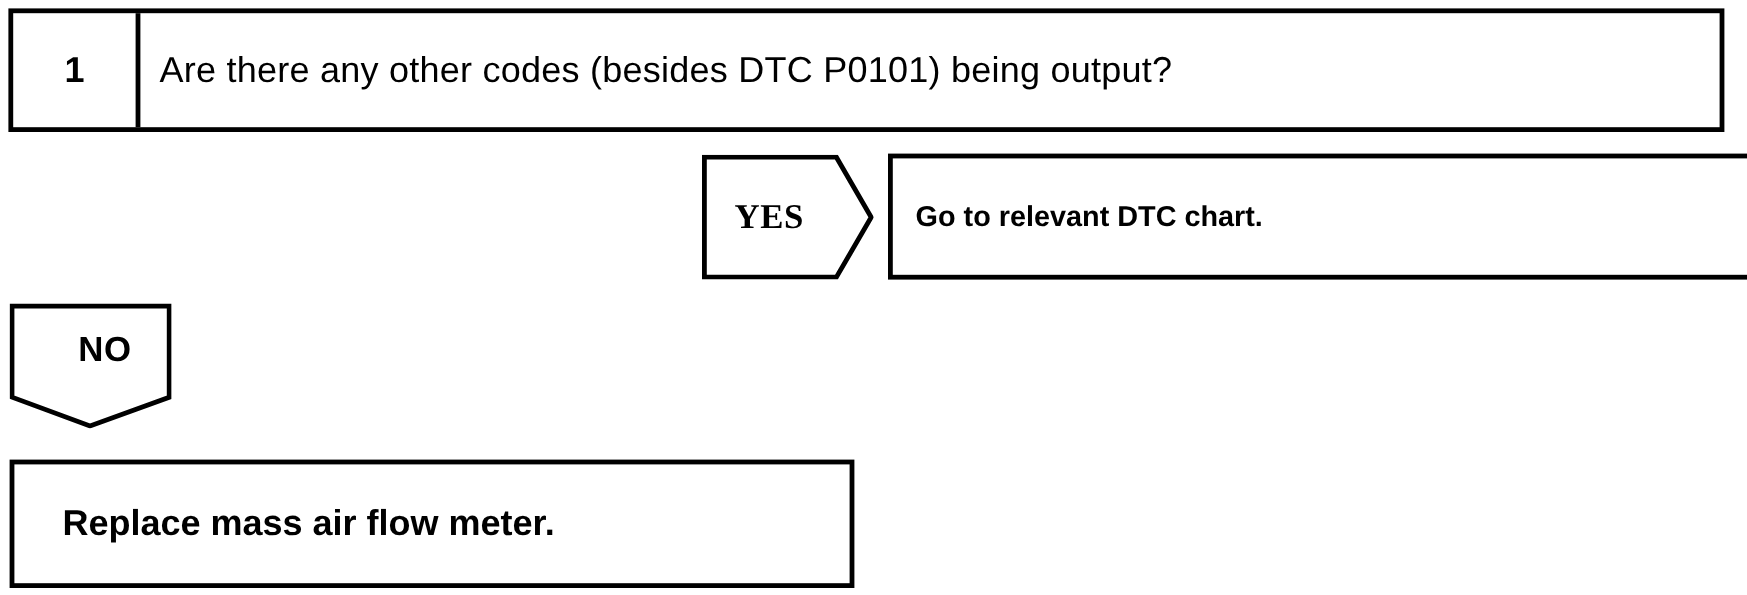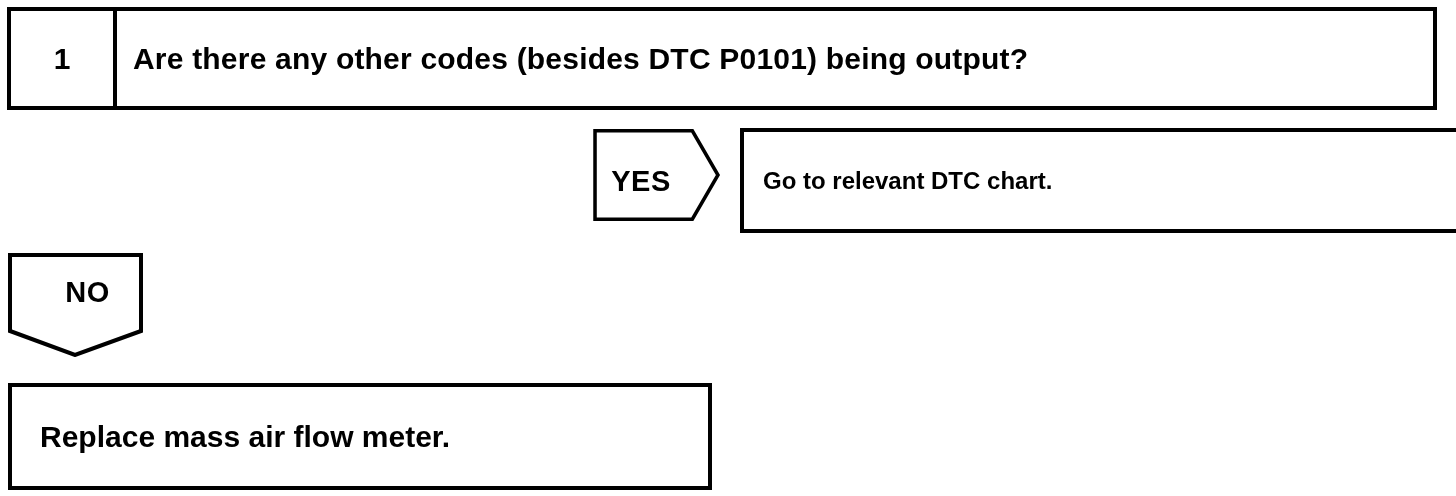--- a/index.html
+++ b/index.html
@@ -39,41 +39,41 @@
     font-size: 30px;
     font-weight: bold;
   }
   .question-cell {
     flex: 1;
     height: 100%;
     display: flex;
     align-items: center;
     padding-left: 16px;
     font-size: 30px;
-    font-weight: bold;
+    font-weight: normal;
     letter-spacing: 0.2px;
   }
   .go-box {
     left: 740px; top: 128px;
     width: 846px; height: 105px;
     padding-left: 19px;
     font-size: 24px;
     font-weight: bold;
   }
   .replace-box {
     left: 8px; top: 383px;
     width: 704px; height: 107px;
-    padding-left: 28px;
+    padding-left: 40px;
     font-size: 30px;
     font-weight: bold;
   }
 
   
   .pentagon-wrap { background: transparent; }
-  .yes-wrap { left: 585px; top: 129px; width: 143px; height: 92px; }
+  .yes-wrap { left: 585px; top: 129px; width: 143px; height: 104px; font-family: Liberation Serif, serif; }
   .no-wrap  { left: 8px;   top: 253px; width: 135px; height: 104px; }
   .pentagon-wrap svg { display: block; width: 100%; height: 100%; }
   .pentagon-label {
     position: absolute;
     display: flex;
     align-items: center;
     justify-content: center;
     font-size: 29px;
     font-weight: bold;
     letter-spacing: 0.5px;

